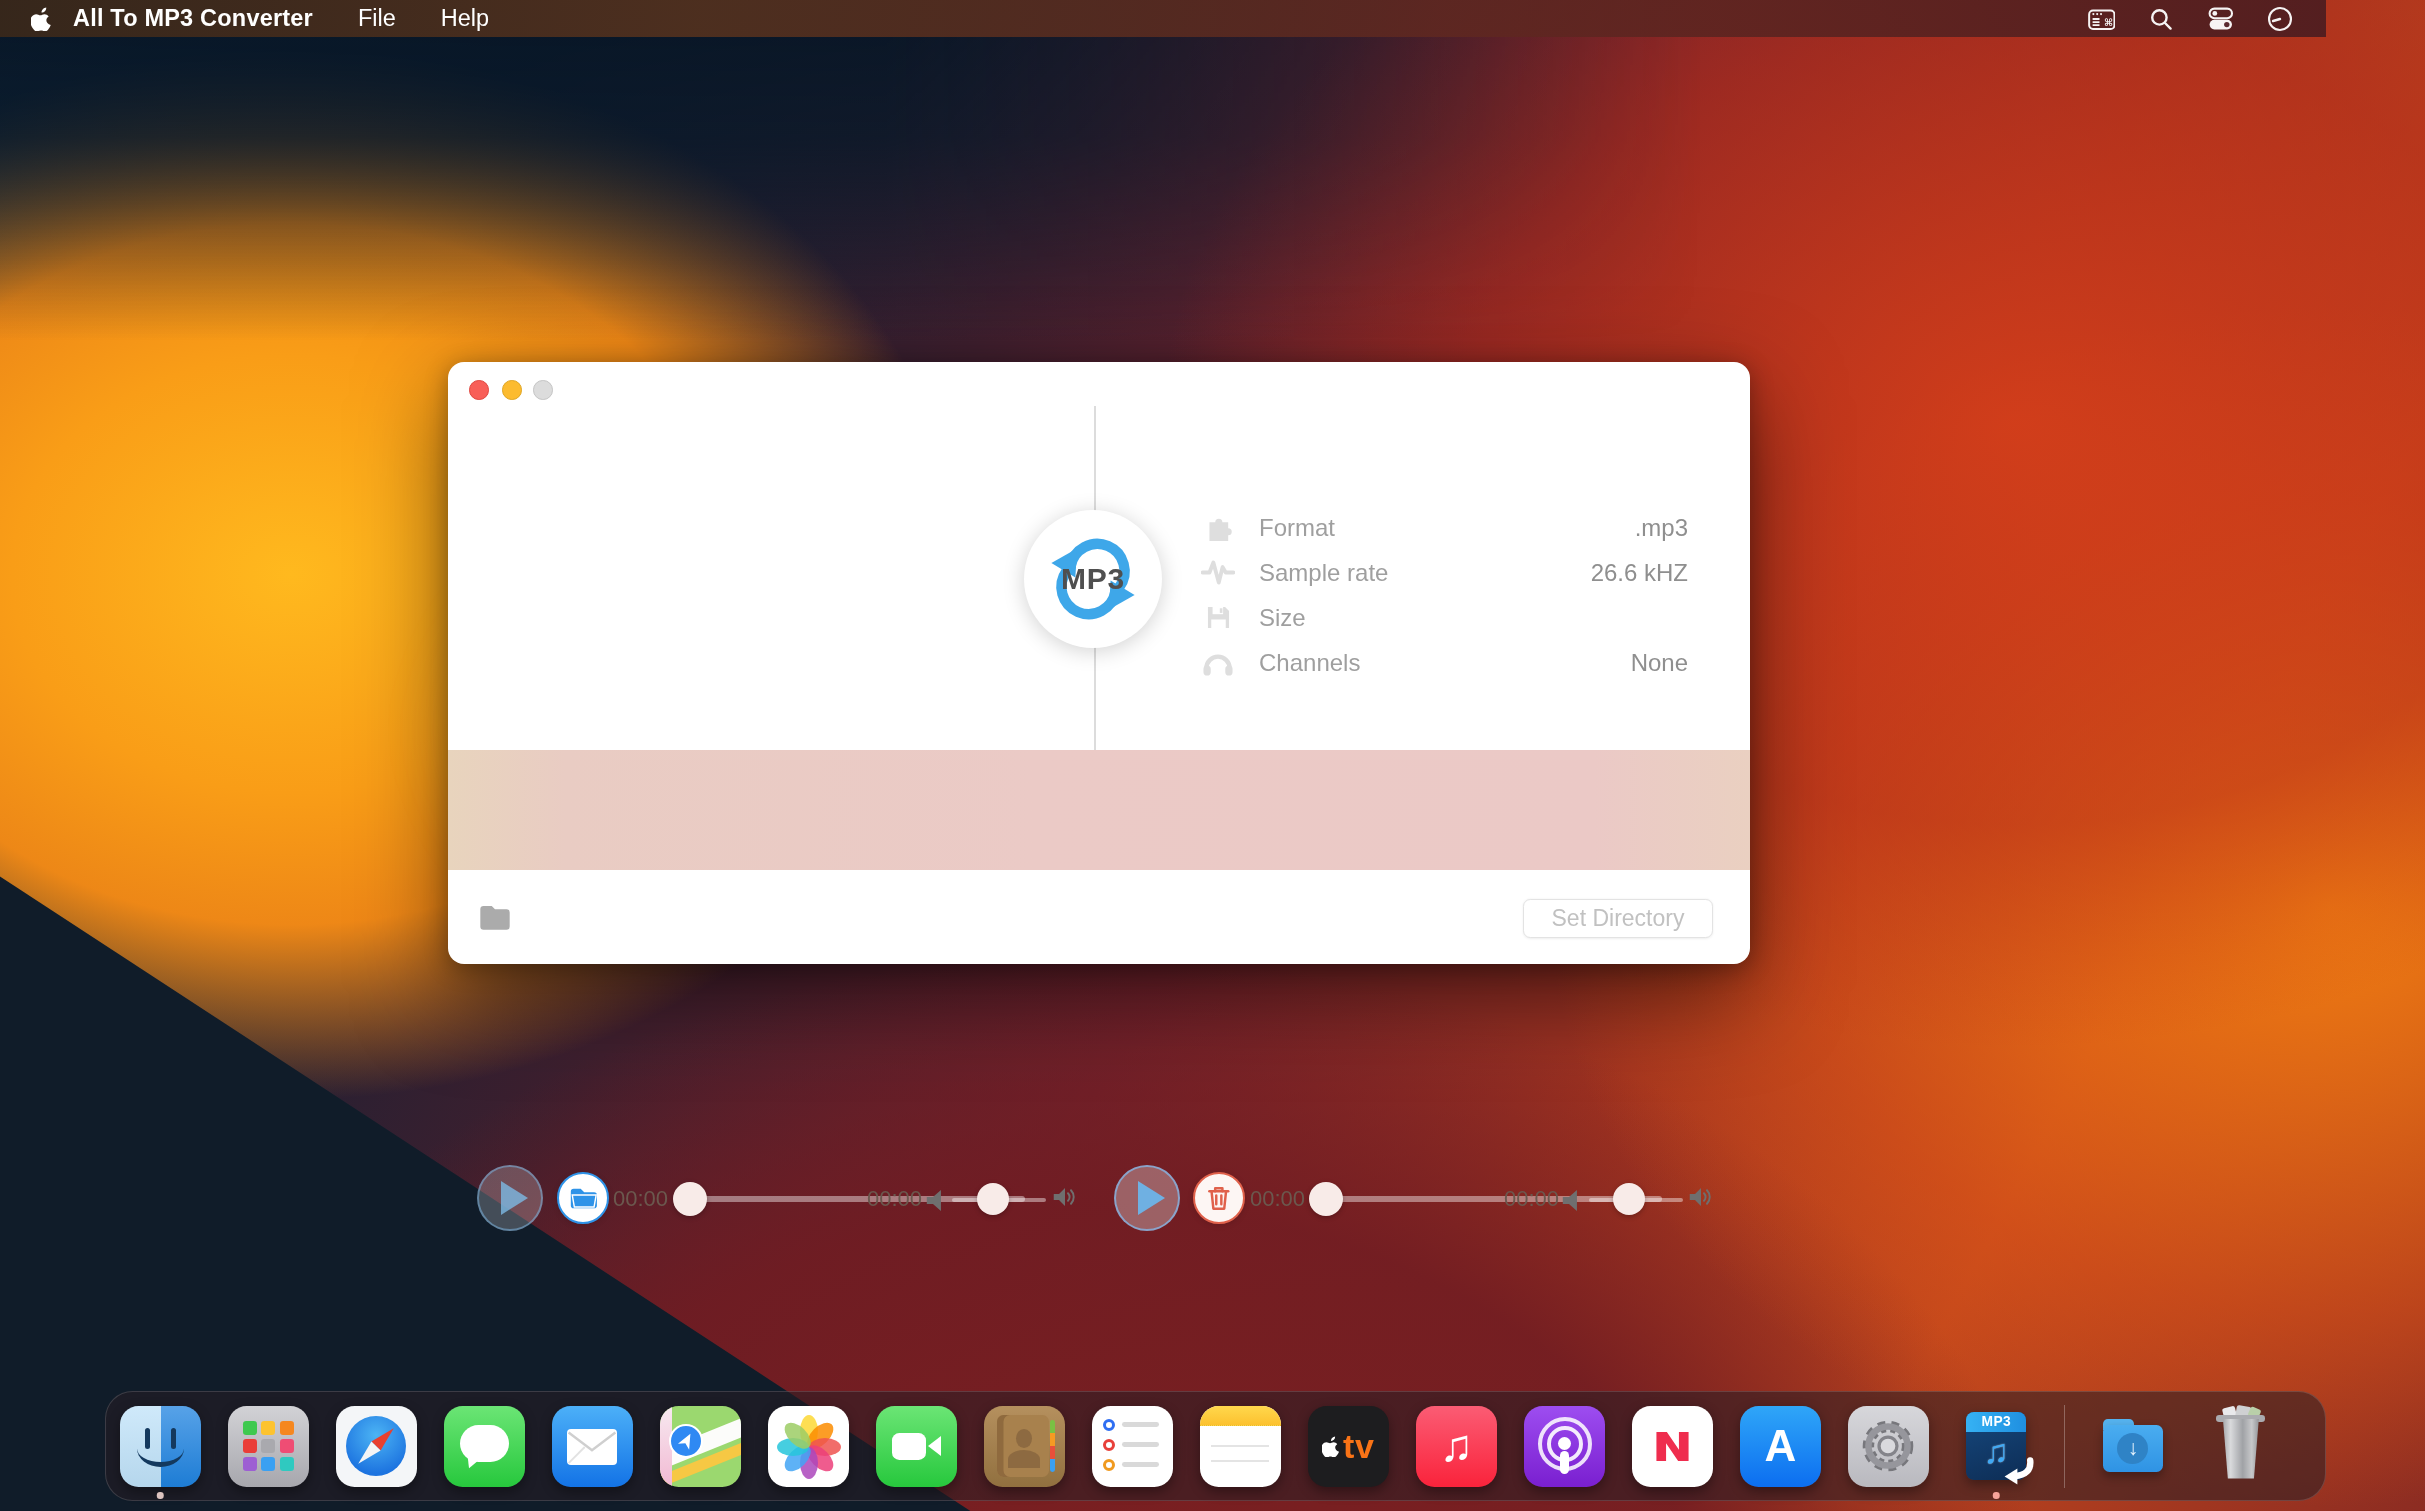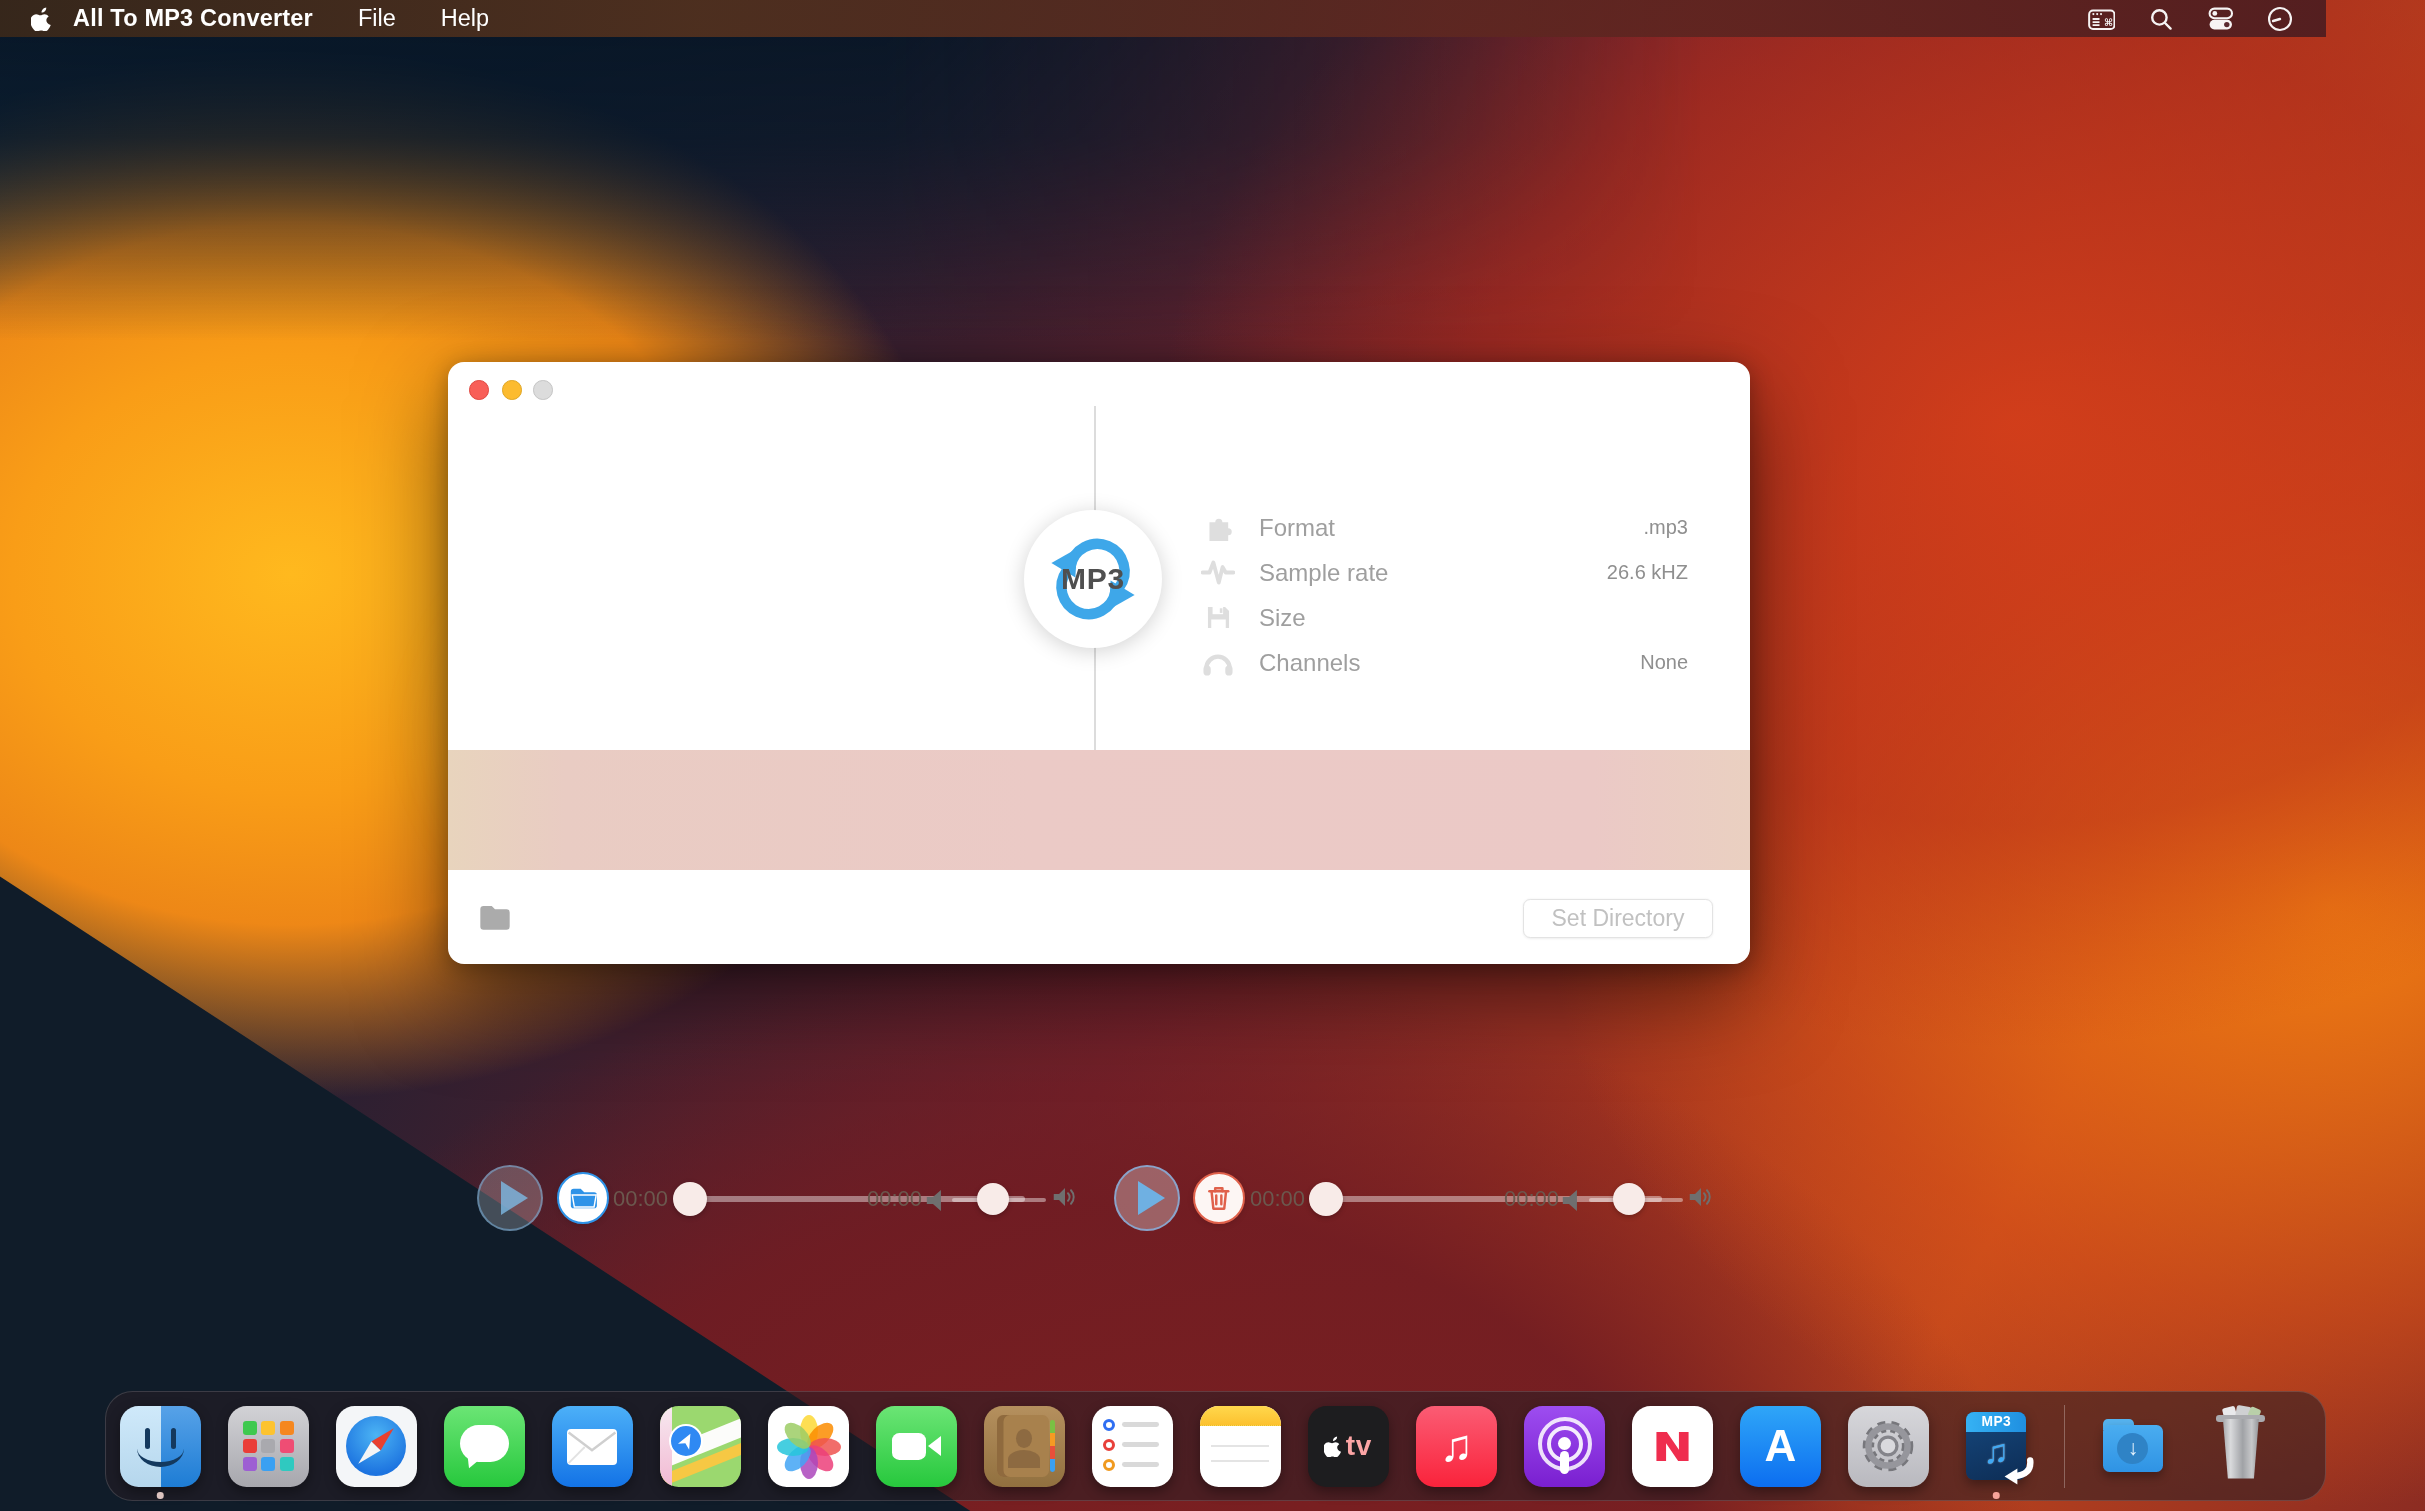--- a/index.html
+++ b/index.html
@@ -58,21 +58,21 @@
   
   #badge { position:absolute; left:576px; top:148px; width:138px; height:138px; border-radius:50%;
     background:#fff; box-shadow:0 3.2px 21px rgba(0,0,0,.18); display:flex; align-items:center; justify-content:center; }
   #badge-label { position:absolute; font-size:30px; font-weight:800; color:#4f4f4f; letter-spacing:0.8px; }
 
   
   #settings { position:absolute; left:752px; top:143px; width:506px; }
   .srow { display:flex; align-items:center; height:45px; }
   .srow .sico { width:36px; display:flex; justify-content:center; }
   .srow .slabel { margin-left:23px; font-size:24px; color:#9f9f9f; }
-  .srow .svalue { margin-left:auto; padding-right:18px; font-size:20px; color:#8f8f8f; }
+  .srow .svalue { margin-left:auto; padding-right:18px; font-size:24px; color:#8f8f8f; }
   #bitrate-select { margin-left:auto; width:143px; height:34px; background:#fff; border:0.8px solid #d5d5d5;
     border-radius:6.5px; box-shadow:0 0.8px 2.4px rgba(0,0,0,.12); display:flex; align-items:center; }
   #bitrate-text { margin-left:13px; font-size:23px; color:#2c2c2c; }
   #bitrate-stepper { margin-left:auto; margin-right:3.2px; width:26px; height:27.6px; border-radius:5.7px;
     background:linear-gradient(180deg,#4a8bf7,#2e6ef2); display:flex; align-items:center; justify-content:center; }
 
   
   #playerbar { position:absolute; left:0; top:388px; width:1302px; height:120px;
     background:linear-gradient(90deg,#e8d4bd 0%, #e9ccc3 9%, #ebcac6 45%, #ebc9c6 88%, #ead0c1 100%); }
   .pbtn { position:absolute; border-radius:50%; display:flex; align-items:center; justify-content:center; }
@@ -163,21 +163,21 @@
   .rm-row { display:flex; align-items:center; margin-bottom:8px; }
   .rm-dot { width:12px; height:12px; border-radius:50%; border:3.2px solid #2f6ef2; margin-right:7.3px; }
   .rm-line { width:37px; height:4.9px; border-radius:2.4px; background:#d9d9d9; }
   
   .ic-notes { background:#fff; }
   .nt-band { position:absolute; left:0; top:0; width:100%; height:20px;
     background:linear-gradient(180deg,#ffd84d,#fcc12f); border-bottom:1.6px dotted #e9b92a; }
   .nt-line { position:absolute; left:11.3px; width:58px; height:2.4px; background:#e4e4e4; }
   
   .ic-appletv { background:#1d1d1f; display:flex; align-items:center; justify-content:center; }
-  .tv-label { color:#fca5a5; font-size:28px; font-weight:600; margin-left:3.2px; letter-spacing:0.8px; }
+  .tv-label { color:#f97316; font-size:34px; font-weight:600; margin-left:3.2px; letter-spacing:0.8px; }
   
   .ic-music { background:linear-gradient(180deg,#fb5c74,#fa233b); display:flex; align-items:center; justify-content:center; }
   .mu-note { color:#fff; font-size:45px; }
   
   .ic-podcasts { background:linear-gradient(180deg,#9d4df0,#7a1fd0); }
   .pc-ring1 { position:absolute; left:13.8px; top:11.3px; width:54px; height:54px; border-radius:50%;
     border:4px solid rgba(255,255,255,.85); }
   .pc-ring2 { position:absolute; left:23px; top:20px; width:36px; height:36px; border-radius:50%;
     border:4px solid rgba(255,255,255,.9); }
   .pc-head { position:absolute; left:34px; top:31px; width:13px; height:13px; border-radius:50%; background:#fff; }

